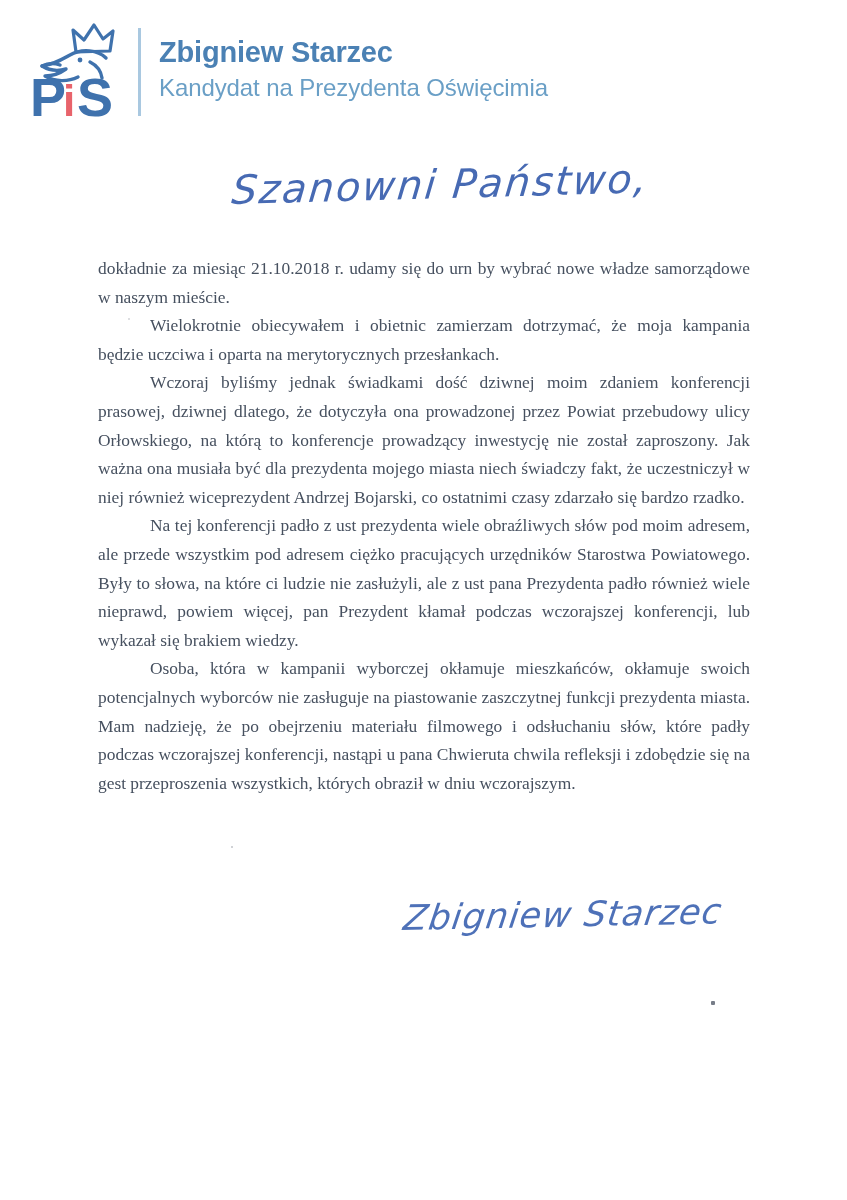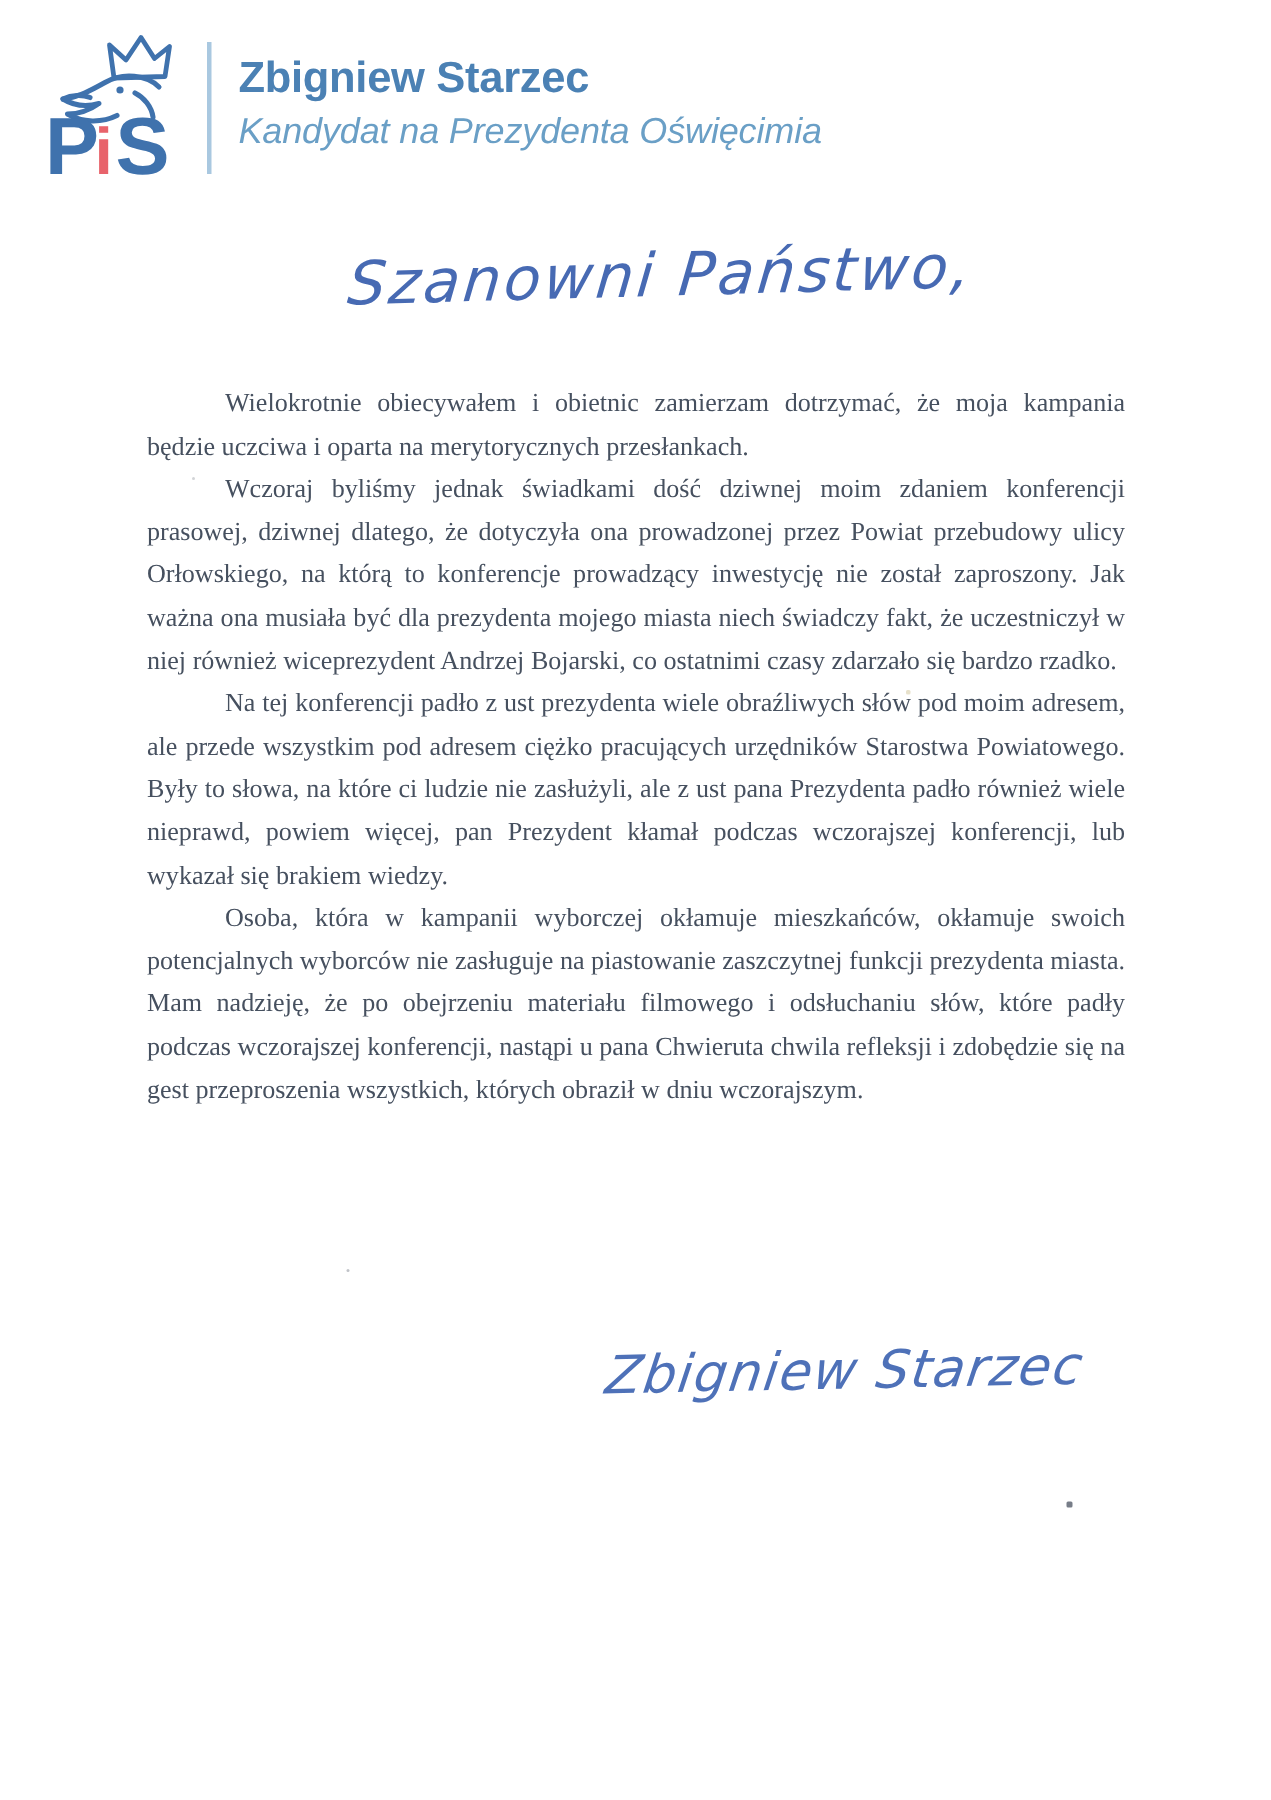--- a/index.html
+++ b/index.html
@@ -76,21 +76,20 @@
 
   .lh-subtitle {
     font-family: "Liberation Sans", "DejaVu Sans", sans-serif;
     font-weight: normal;
     font-size: 24px;
     line-height: 30px;
     letter-spacing: -0.1px;
     color: #6a9fc6;
     white-space: nowrap;
     margin-top: 4px;
-    font-style: italic;
   }
 
   
   .greeting {
     position: absolute;
     left: 232px;
     top: 168px;
     font-family: "DejaVu Sans", sans-serif;
     font-size: 40px;
     line-height: 44px;
@@ -196,20 +195,21 @@
     <div class="title-block">
       <div class="lh-name">Zbigniew Starzec</div>
       <div class="lh-subtitle">Kandydat na Prezydenta Oświęcimia</div>
     </div>
 
   </div>
 
   <div class="greeting">Szanowni Państwo,</div>
 
   <div class="body-text">
+    <p>dokładnie za miesiąc 21.10.2018 r. udamy się do urn by wybrać nowe władze samorządowe w naszym mieście.</p>
     <p class="indented">Wielokrotnie obiecywałem i obietnic zamierzam dotrzymać, że moja kampania będzie uczciwa i oparta na merytorycznych przesłankach.</p>
     <p class="indented">Wczoraj byliśmy jednak świadkami dość dziwnej moim zdaniem konferencji prasowej, dziwnej dlatego, że dotyczyła ona prowadzonej przez Powiat przebudowy ulicy Orłowskiego, na którą to konferencje prowadzący inwestycję nie został zaproszony. Jak ważna ona musiała być dla prezydenta mojego miasta niech świadczy fakt, że uczestniczył w niej również  wiceprezydent Andrzej Bojarski, co ostatnimi czasy zdarzało się bardzo rzadko.</p>
     <p class="indented">Na tej konferencji padło z ust prezydenta wiele obraźliwych słów pod moim adresem, ale przede wszystkim pod adresem ciężko pracujących urzędników Starostwa Powiatowego. Były to słowa, na które ci ludzie nie zasłużyli, ale z ust pana Prezydenta padło również wiele nieprawd, powiem więcej, pan Prezydent kłamał podczas wczorajszej konferencji, lub wykazał się brakiem wiedzy.</p>
     <p class="indented">Osoba, która w kampanii wyborczej okłamuje mieszkańców, okłamuje swoich potencjalnych wyborców nie zasługuje na piastowanie zaszczytnej funkcji prezydenta miasta. Mam nadzieję, że po obejrzeniu materiału filmowego i odsłuchaniu słów, które padły podczas wczorajszej konferencji, nastąpi u pana Chwieruta chwila refleksji i zdobędzie się na gest przeproszenia wszystkich, których obraził w dniu wczorajszym.</p>
   </div>
 
   <div class="signature">Zbigniew Starzec</div>
 
   <div class="speck speck-a"></div>
   <div class="speck speck-b"></div>

